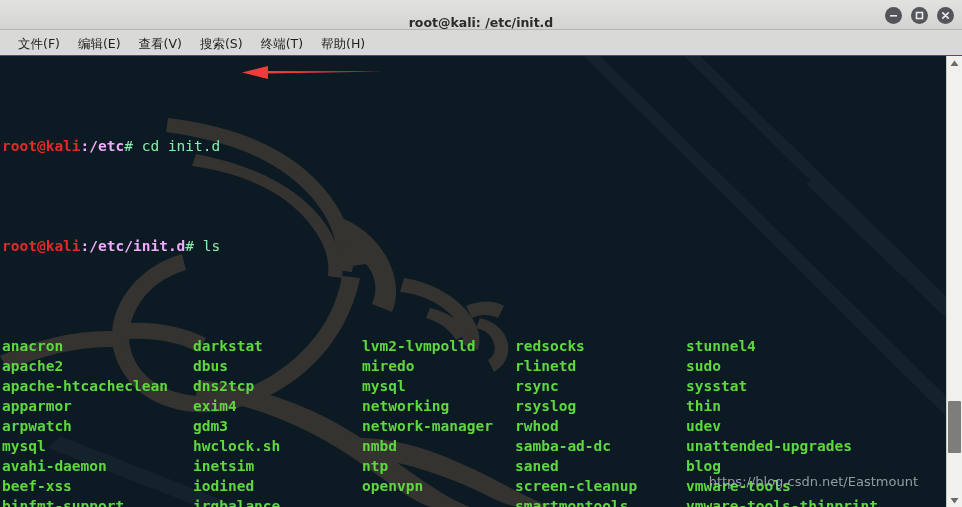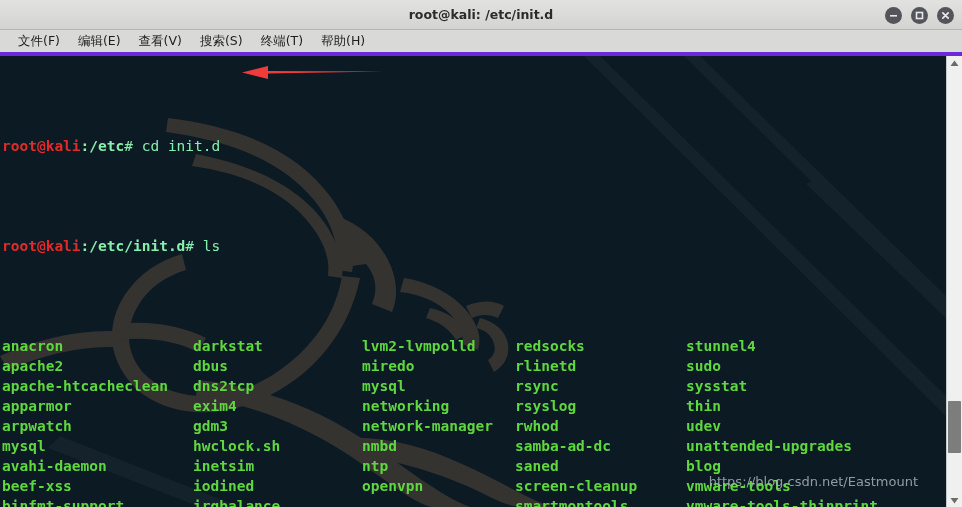--- a/index.html
+++ b/index.html
@@ -23,21 +23,21 @@
     position: absolute;
     left: 0; top: 0;
     width: 962px;
     height: 30px;
     background: linear-gradient(#e2e2e0, #d3d3d1);
     border-bottom: 1px solid #b5b5b3;
     box-sizing: border-box;
   }
   .titlebar-title {
     position: absolute;
-    left: 0; right: 0; top: 0;
+    left: 0; right: 0; top: 8px;
     line-height: 30px;
     text-align: center;
     font-family: "DejaVu Sans", sans-serif;
     font-size: 12.5px;
     font-weight: bold;
     color: #2b2b2b;
   }
   .winbtns {
     position: absolute;
     right: 8px; top: 0;
@@ -62,21 +62,21 @@
   }
   .winbtn svg { display:block; }
 
   
   .menubar {
     position: absolute;
     left: 0; top: 30px;
     width: 962px;
     height: 26px;
     background: #d9d9d7;
-    border-bottom: 4px solid #6d28d9;
+    border-bottom: 1px solid #6d28d9;
     box-sizing: border-box;
     display: flex;
     align-items: flex-end;
     padding-left: 9px;
   }
   .menu-item {
     font-family: "DejaVu Sans", sans-serif;
     font-size: 12.5px;
     color: #1e1e1e;
     padding: 2px 9px;
@@ -104,21 +104,21 @@
     position: absolute;
     left: 2px; top: 0;
     width: 944px;
     font-family: "DejaVu Sans Mono", monospace;
     font-size: 14.5px;
     line-height: 20px;
     white-space: pre;
   }
   .line { height: 20px; }
   .c-red   { color: #e02b2b; font-weight: bold; margin-top: 48px; }
-  .c-blue  { color: #86efac; font-weight: bold; text-align: center; }
+  .c-blue  { color: #f0abfc; font-weight: bold; text-align: center; }
   .c-white { color: #86efac; margin-top: 32px; }
 
   
   .ls-grid {
     position: relative;
     height: 260px;
   }
   .ls-col {
     position: absolute;
     top: 0;

